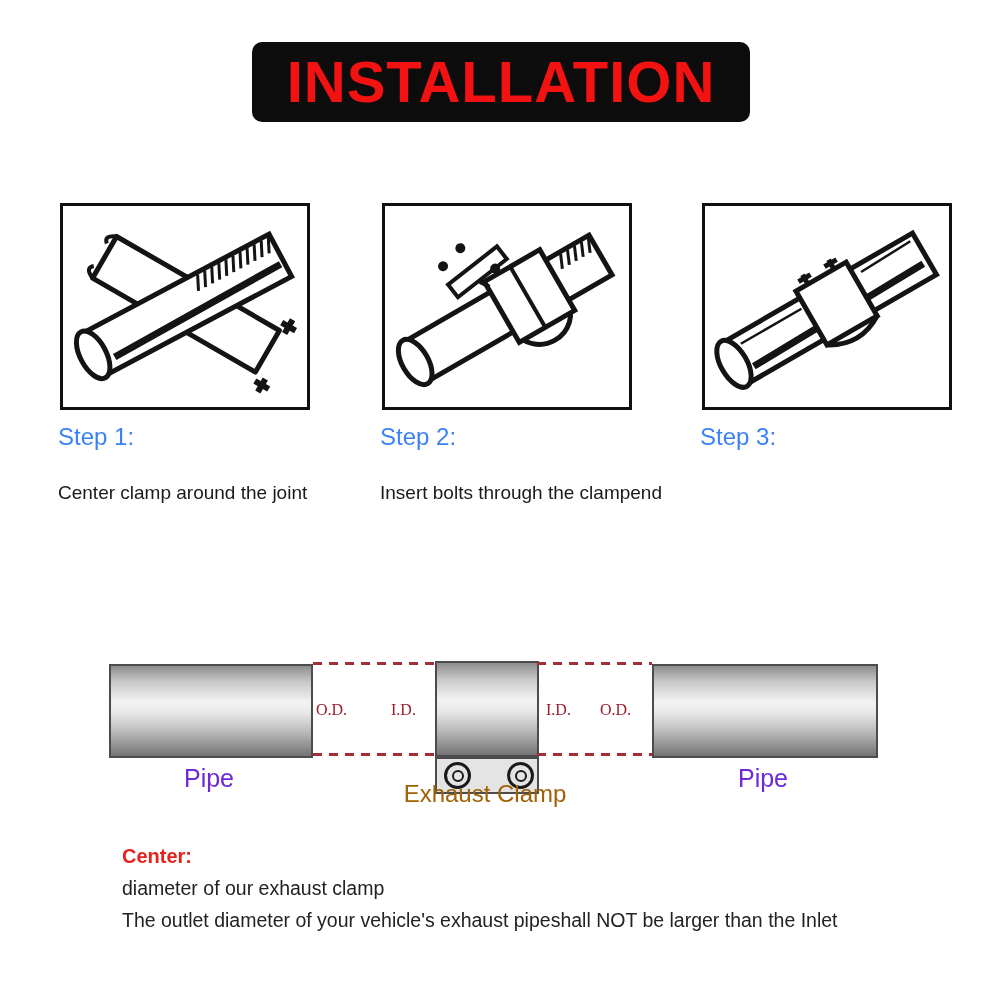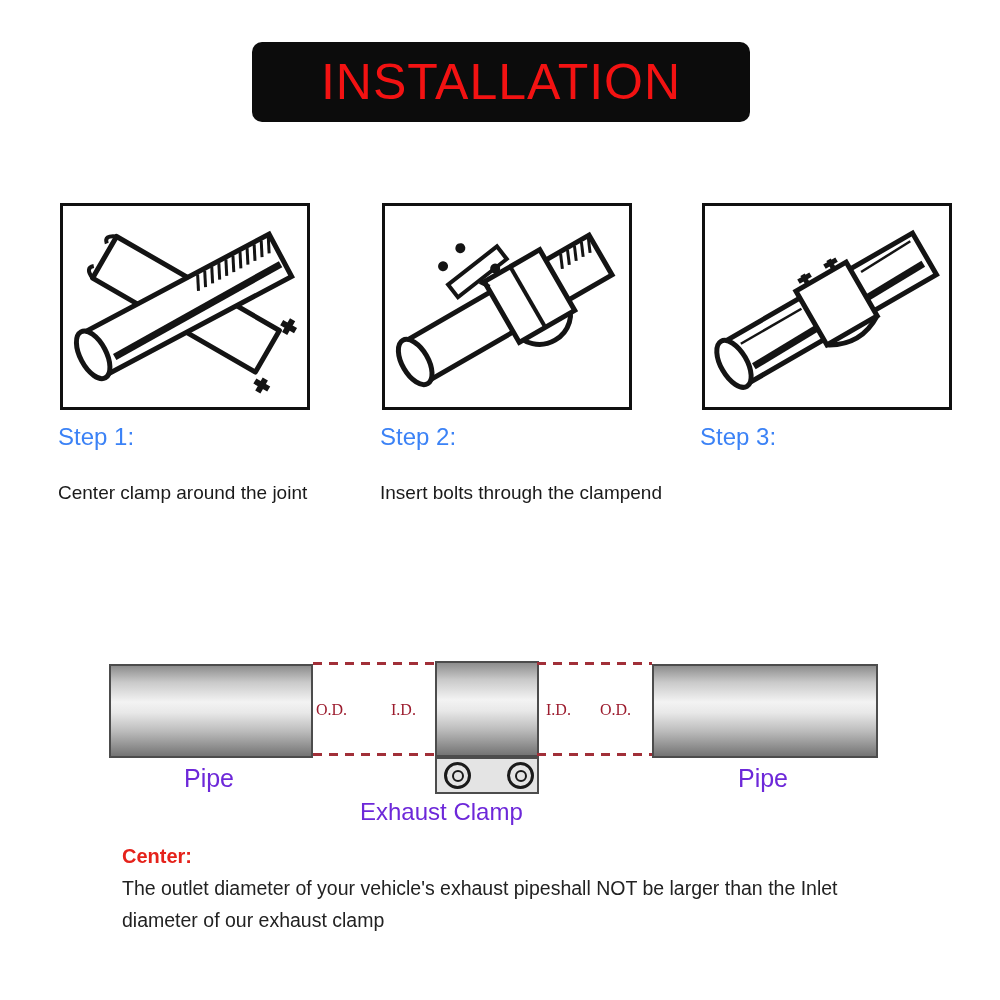--- a/index.html
+++ b/index.html
@@ -7,21 +7,21 @@
     position:relative; width:1000px; height:1000px; background:#ffffff;
     font-family:"Liberation Sans", sans-serif; overflow:hidden;
   }
   
   .banner {
     position:absolute; left:252px; top:42px; width:498px; height:80px;
     background:#0c0c0c; border-radius:10px;
     display:flex; align-items:center; justify-content:center;
   }
   .banner-text {
-    color:#f31212; font-weight:normal; font-size:50px; letter-spacing:1px;
+    color:#f31212; font-weight:bold; font-size:58px; letter-spacing:1px;
     line-height:1; white-space:nowrap;
   }
   
   .step-box {
     position:absolute; top:203px; height:201px; border:3px solid #101010;
     background:#ffffff;
   }
   #box1 { left:60px;  width:244px; }
   #box2 { left:382px; width:244px; }
   #box3 { left:702px; width:244px; }
@@ -71,22 +71,22 @@
   #od-left  { left:316px; }
   #id-left  { left:391px; }
   #id-right { left:546px; }
   #od-right { left:600px; }
   .pipe-label {
     position:absolute; top:764px; font-size:25px; color:#6d28d9; text-align:center;
   }
   #pipe-label-left  { left:109px; width:200px; }
   #pipe-label-right { left:652px; width:222px; }
   .clamp-label {
-    position:absolute; left:360px; top:798px; width:250px; text-align:left;
-    font-size:24px; color:#6d28d9;
+    position:absolute; left:360px; top:780px; width:250px; text-align:center;
+    font-size:24px; color:#a16207;
   }
   
   .notice-heading {
     position:absolute; left:122px; top:845px; font-size:20px; font-weight:bold;
     color:#e5221b;
   }
   .notice-body {
     position:absolute; left:122px; top:872px; font-size:19.5px; color:#222222;
     line-height:32px; white-space:nowrap;
   }
@@ -206,17 +206,17 @@
   <div class="gap-label" id="id-left">I.D.</div>
   <div class="gap-label" id="id-right">I.D.</div>
   <div class="gap-label" id="od-right">O.D.</div>
 
   <div class="pipe-label" id="pipe-label-left">Pipe</div>
   <div class="pipe-label" id="pipe-label-right">Pipe</div>
   <div class="clamp-label">Exhaust Clamp</div>
 
   <div class="notice-heading">Center:</div>
   <div class="notice-body">
+    <div>diameter of our exhaust clamp</div>
     <div>The outlet diameter of your vehicle's exhaust pipeshall NOT be larger than the Inlet</div>
-    <div>diameter of our exhaust clamp</div>
   </div>
 
 </div>
 
 </body></html>

